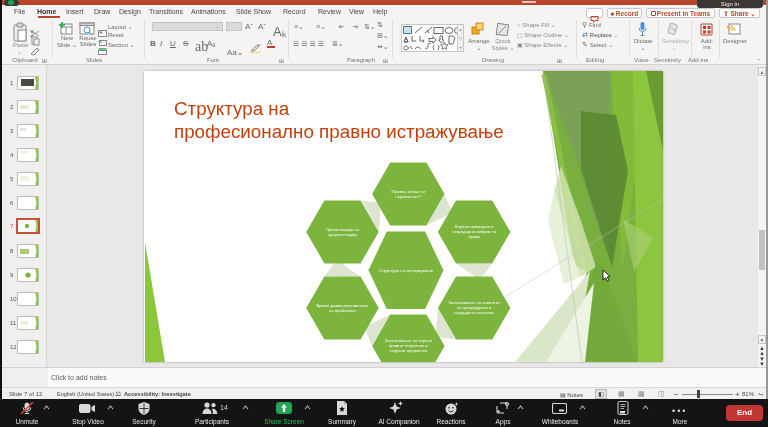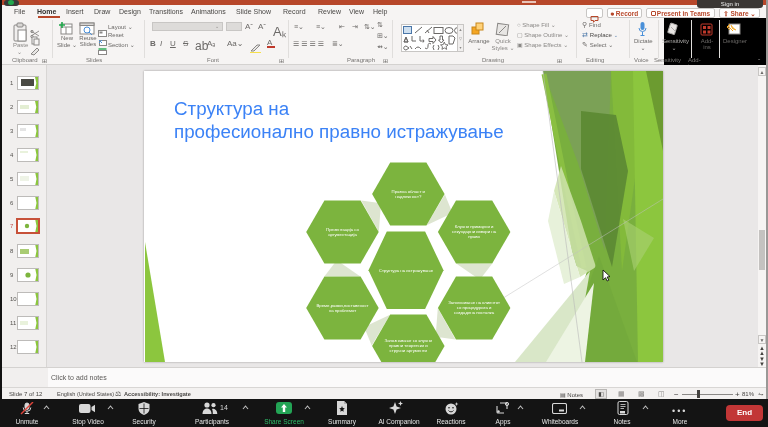--- a/index.html
+++ b/index.html
@@ -6,21 +6,21 @@
 html,body { width:768px; height:427px; overflow:hidden; }
 body { font-family:"Liberation Sans", sans-serif; position:relative; background:#000; }
 #screen { position:absolute; left:0; top:0; width:768px; height:427px; }
 .abs { position:absolute; }
 
 #titlebar { left:2px; top:0; width:766px; height:5px; background:#b7472a; }
 
 #menubar { left:2px; top:5px; width:766px; height:13px; background:#f6f4f3; font-size:7px; color:#4a4846; }
 .mi { position:absolute; top:3px; }
 
-#ribbon { left:2px; top:18px; width:662px; height:47px; background:#f6f4f3; border-bottom:1px solid #d4d2d0; color:#4a4846; }
+#ribbon { left:2px; top:18px; width:766px; height:47px; background:#f6f4f3; border-bottom:1px solid #d4d2d0; color:#4a4846; }
 .glabel { position:absolute; top:39px; font-size:6px; color:#767472; }
 .gsep { position:absolute; top:2px; height:38px; width:1px; background:#e0dedc; }
 .ric { position:absolute; color:#6b6967; }
 
 #panel { left:2px; top:65px; width:45px; height:322px; background:#f1efee; border-right:1px solid #d8d6d4; }
 #canvas { left:47px; top:65px; width:711px; height:302px; background:#e9e7e7; }
 #slide { position:absolute; left:97px; top:6px; width:519px; height:291px; background:#fff; box-shadow:0 0 2px rgba(0,0,0,0.35); overflow:hidden; }
 #scrollbar { left:758px; top:65px; width:8px; height:302px; background:#f6f4f3; }
 #winedge { left:766px; top:0; width:2px; height:399px; background:#9a9896; }
 
@@ -120,23 +120,23 @@
     <div class="ric" style="left:150px;top:4px;width:71px;height:9px;background:#dddbd9;border:1px solid #c8c6c4;"></div>
     <div class="ric" style="left:213px;top:5px;font-size:5px;color:#8a8886;">⌄</div>
     <div class="ric" style="left:224px;top:4px;width:16px;height:9px;background:#dddbd9;border:1px solid #c8c6c4;"></div>
     <div class="ric" style="left:243px;top:4px;font-size:8px;">Aˆ</div>
     <div class="ric" style="left:256px;top:4px;font-size:8px;">Aˇ</div>
     <div class="ric" style="left:271px;top:4px;font-size:13px;">Aₖ</div>
     <div class="ric" style="left:148px;top:21px;font-size:8px;font-weight:bold;">B</div>
     <div class="ric" style="left:158px;top:21px;font-size:8px;font-style:italic;">I</div>
     <div class="ric" style="left:168px;top:21px;font-size:8px;text-decoration:underline;">U</div>
     <div class="ric" style="left:181px;top:21px;font-size:8px;text-decoration:line-through;">S</div>
-    <div class="ric" style="left:193px;top:21px;font-size:12px;">ab</div>
+    <div class="ric" style="left:193px;top:21px;font-size:14px;font-family:Liberation Serif, serif;">ab</div>
     <div class="ric" style="left:205px;top:21px;font-size:8px;">Aₔ</div>
-    <div class="ric" style="left:225px;top:21px;font-size:8px;">Aa⌄</div>
+    <div class="ric" style="left:225px;top:30px;font-size:8px;">Aa⌄</div>
     <div class="ric" style="left:247px;top:21px;"><svg width="14" height="10">
           <path d="M2 8 L8 2 L11 2 L5 8 Z" fill="#e8e6e4" stroke="#8a8886"></path>
           <rect x="1" y="9" width="11" height="1.6" fill="#f7e04b"></rect>
         </svg></div>
     <div class="ric" style="left:265px;top:20px;font-size:8px;">A<div style="width:8px;height:2px;background:#c0392b;margin-top:-1px;"></div></div>
     <div class="glabel" style="left:205px;">Font</div>
     <div class="ric" style="left:277px;top:39px;font-size:6px;">⊞</div>
     <div class="gsep" style="left:286px;"></div>
 
     <div class="ric" style="left:292px;top:5px;font-size:7px;">≡⌄</div>
@@ -407,21 +407,21 @@
           <text x="198.5" y="235.5">Време,рамки,поставеност</text>
             <text x="198.5" y="240.5">на проблемот</text>
           <text x="330.1" y="233">Запознавање на клиентот</text>
             <text x="330.1" y="238">со процедурата и</text>
             <text x="330.1" y="243">создадена постапка</text>
           <text x="264.3" y="271">Запознавање со клучни</text>
             <text x="264.3" y="276">правни теоретски и</text>
             <text x="264.3" y="281">стручни аргументи</text>
         </g>
       </svg>
-      <div style="position:absolute;left:30px;top:27px;font-size:18.8px;line-height:22.5px;color:#3b82f6;letter-spacing:0px;">Структура на<br>професионално правно истражување</div>
+      <div style="position:absolute;left:30px;top:27px;font-size:18.8px;line-height:22.5px;color:#c2410c;letter-spacing:0px;">Структура на<br>професионално правно истражување</div>
       <svg width="9" height="13" viewBox="0 0 9 13" style="position:absolute;left:458px;top:198px;">
         <path d="M1 1 L1 11 L3.5 8.7 L5.2 12 L6.8 11.2 L5.1 8 L8 7.6 Z" fill="#fff" stroke="#000" stroke-width="0.8"></path>
       </svg>
     </div>
   </div>
   <div id="scrollbar" class="abs">
     <div class="abs" style="left:0;top:2px;width:8px;height:9px;border:1px solid #c8c6c4;background:#f6f4f3;font-size:5px;color:#6b6967;text-align:center;line-height:8px;">▲</div>
     <div class="abs" style="left:1px;top:165px;width:6px;height:40px;background:#c4c2c0;"></div>
     <div class="abs" style="left:0;top:270px;width:8px;height:9px;border:1px solid #c8c6c4;background:#f6f4f3;font-size:5px;color:#6b6967;text-align:center;line-height:8px;">▼</div>
     <div class="abs" style="left:0;top:281px;width:8px;height:10px;font-size:6px;color:#44423f;text-align:center;line-height:5px;">▲<br>▲</div>

